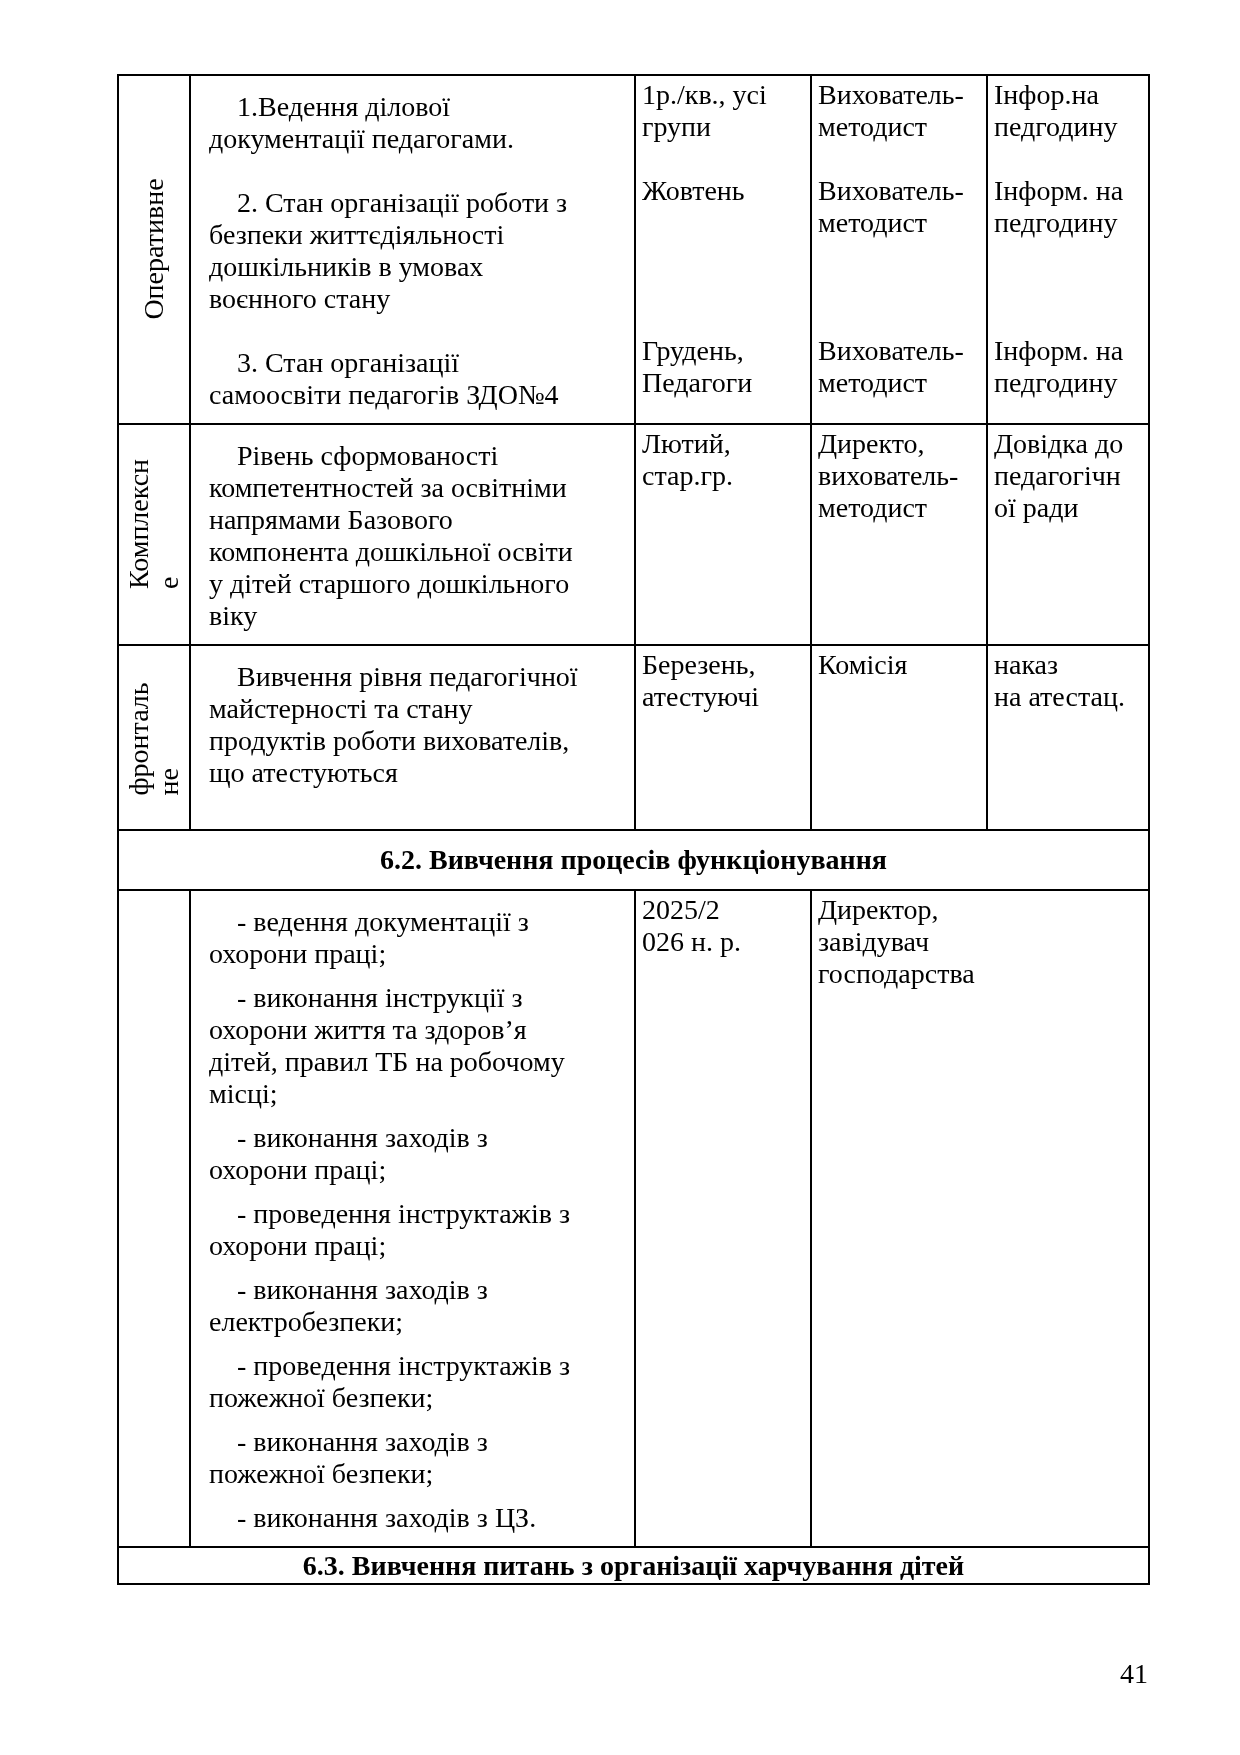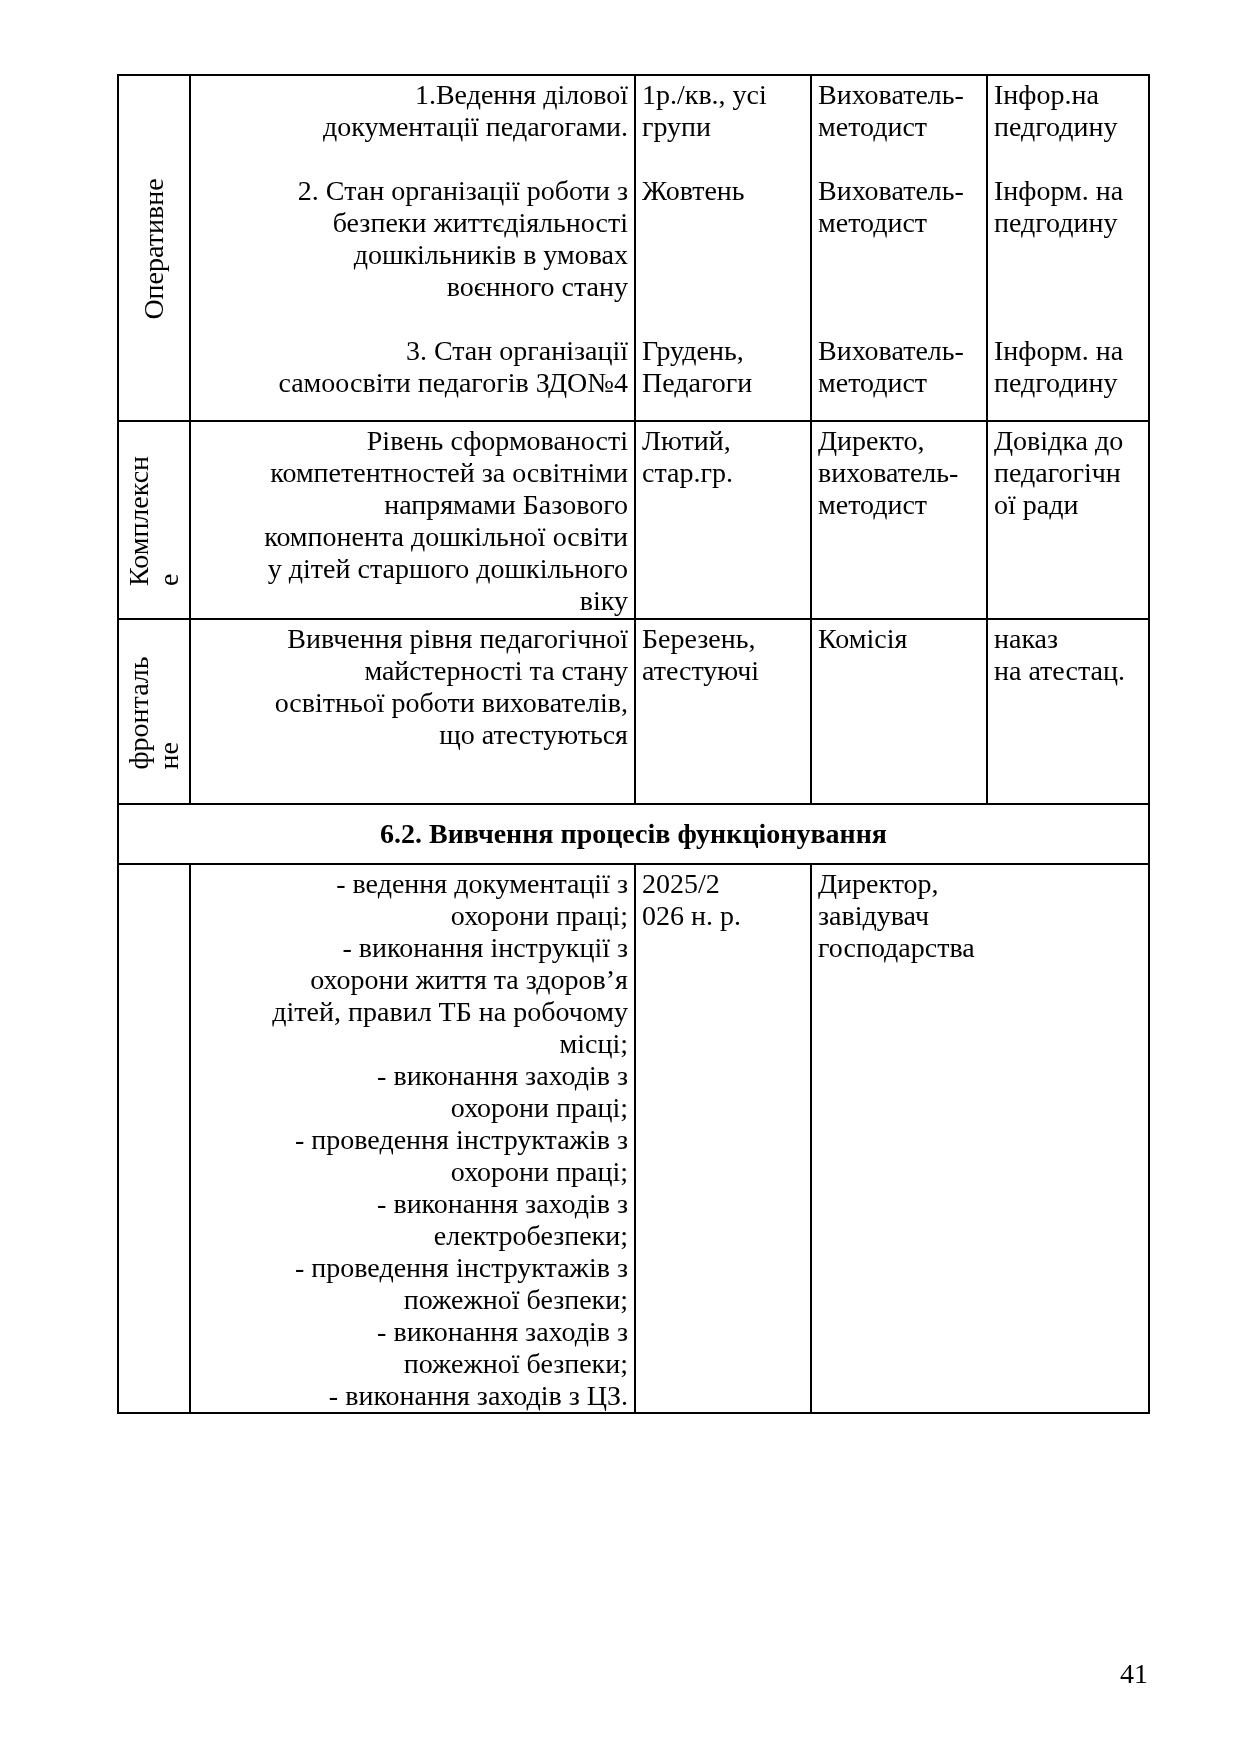--- a/index.html
+++ b/index.html
@@ -56,24 +56,23 @@
     text-align: left;
     line-height: 30px;
     font-size: 28px;
   }
   td.c-topic {
     text-align: left;
     padding-left: 6px;
     padding-right: 12px;
   }
   .para {
-    margin: 0;
+    margin: 12px;
     text-indent: 28px;
     white-space: pre-line;
-    text-align: right;
   }
   .para.gap { margin-top: 32px; }
   td.c-mid {
     text-align: left;
     white-space: pre-line;
   }
   tr.h1 td, tr.h2 td {
     font-weight: bold;
     text-align: center;
     vertical-align: middle;
@@ -180,21 +179,21 @@
     <tr class="r3">
       <td class="c-type">
         <div class="rotwrap">
           <span class="rot">фронталь
 не</span>
         </div>
       </td>
       <td class="c-topic">
         <p class="para">Вивчення рівня педагогічної
 майстерності та стану
-освітньої роботи вихователів,
+продуктів роботи вихователів,
 що атестуються</p>
       </td>
       <td class="c-mid">Березень,
 атестуючі</td>
       <td class="c-mid">Комісія</td>
       <td class="c-mid">наказ
 на атестац.</td>
     </tr>
 
     <tr class="h1">
@@ -222,19 +221,22 @@
 пожежної безпеки;</p>
         <p class="para">- виконання заходів з ЦЗ.</p>
       </td>
       <td class="c-mid">2025/2
 026 н. р.</td>
       <td class="c-mid" colspan="2">Директор,
 завідувач
 господарства</td>
     </tr>
 
+    <tr class="h2">
+      <td colspan="5">6.3. Вивчення питань з організації харчування дітей</td>
+    </tr>
 
   </tbody>
     </table>
 
   <div class="pageno">41</div>
 
 </div>
 
 </body></html>

